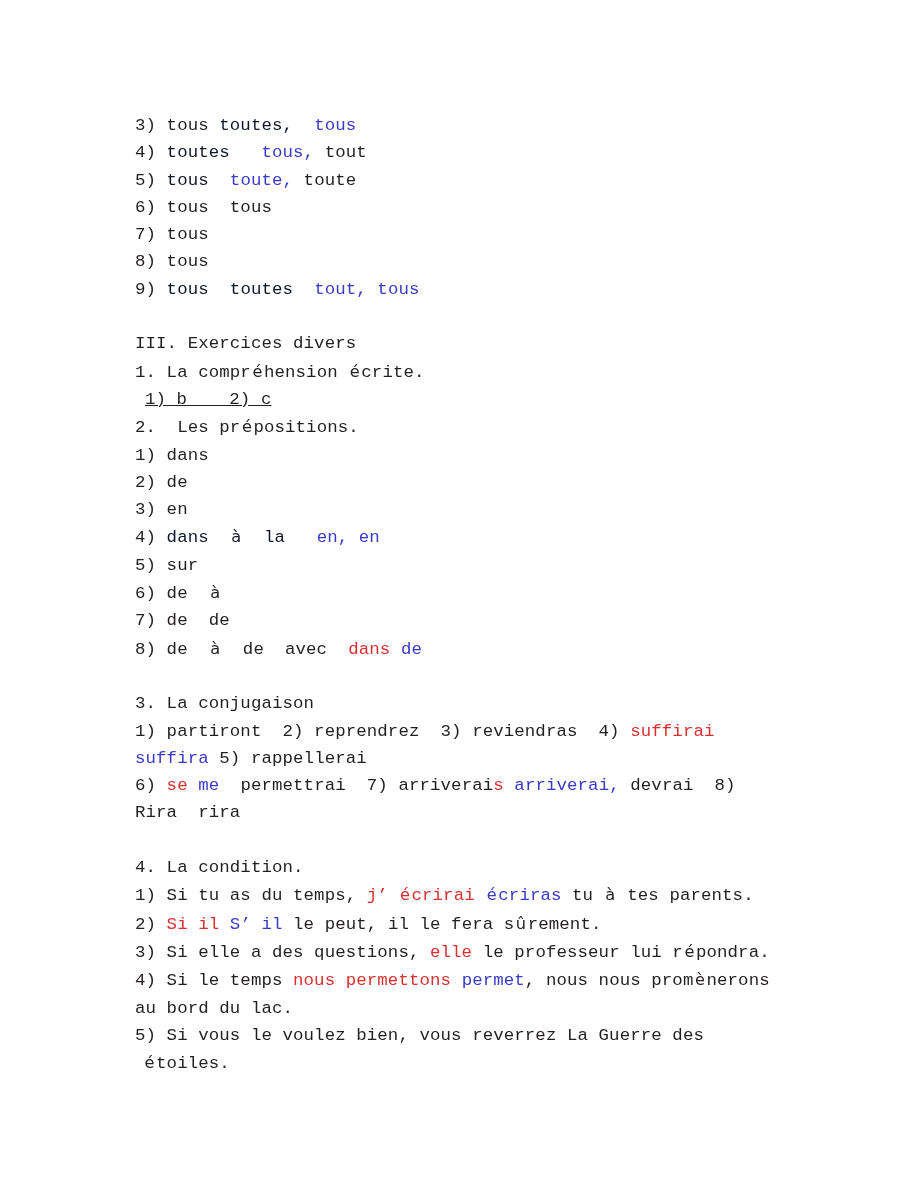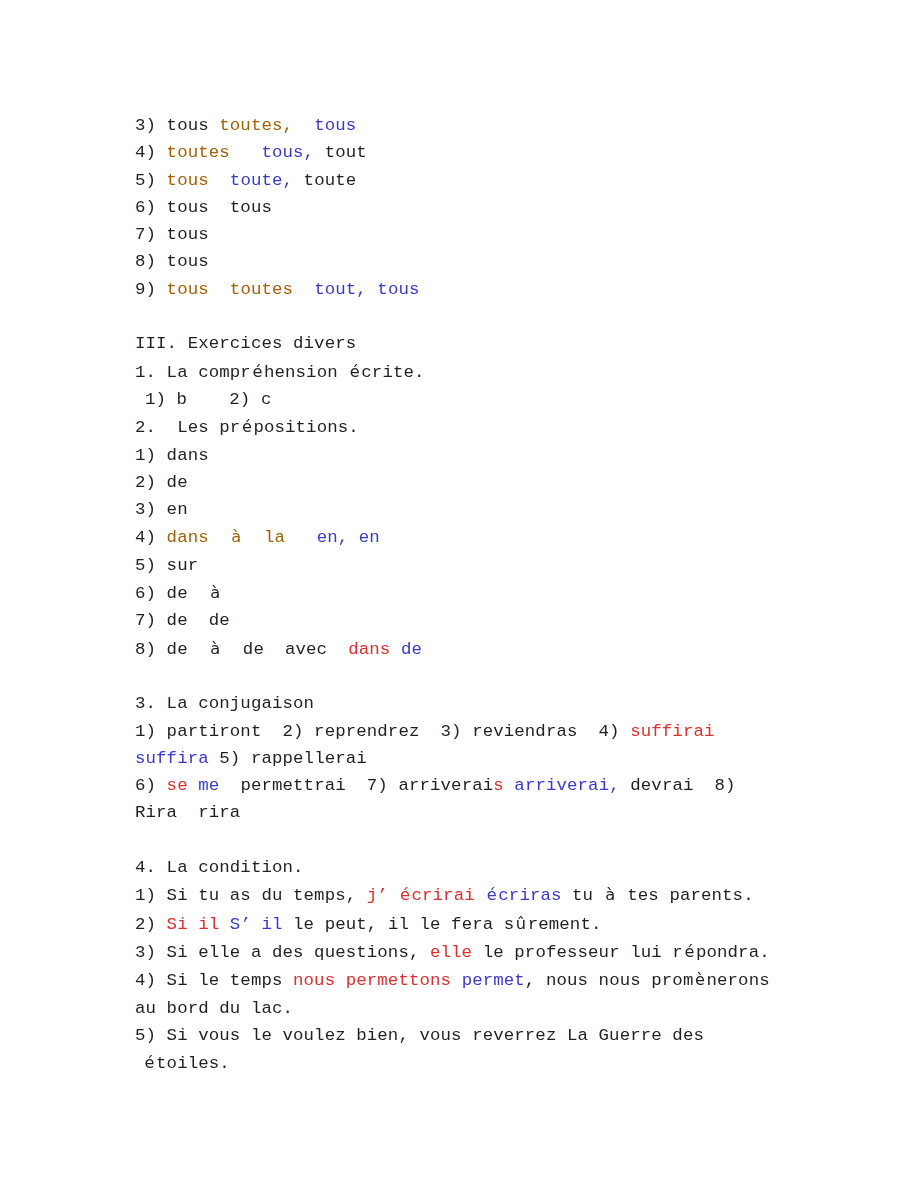--- a/index.html
+++ b/index.html
@@ -31,30 +31,30 @@
   .line {
     min-height: 27.3px;
     white-space: pre-wrap;
     word-spacing: 0px;
   }
   .blank {
     height: 27.3px;
   }
   
   .k { color: #231f20; }            
-  .o { color: #a16207; }            
+  .o { color: #0f172a; }            
   .r { color: #d93030; }            
   .b { color: #3a3ac8; }            
   
   .acc {
     font-family: "DejaVu Sans", sans-serif;
     font-size: 16.2px;
     padding: 0 1.5px;
   }
-  .ind1 { padding-left: 10px; }
+  .ind1 { padding-left: 10px; text-decoration: underline; }
   .ind2 { padding-left: 8px; }
 </style>
 </head>
 <body>
 
 <div class="page">
   <div class="doc" id="doc-root"><div class="block"><div class="line"><span class="k">3) tous </span><span class="o">toutes,</span><span class="k">  </span><span class="b">tous</span></div><div class="line"><span class="k">4) </span><span class="o">toutes</span><span class="k">   </span><span class="b">tous,</span><span class="k"> tout</span></div><div class="line"><span class="k">5) </span><span class="o">tous</span><span class="k">  </span><span class="b">toute,</span><span class="k"> toute</span></div><div class="line"><span class="k">6) tous  tous</span></div><div class="line"><span class="k">7) tous</span></div><div class="line"><span class="k">8) tous</span></div><div class="line"><span class="k">9) </span><span class="o">tous</span><span class="k">  </span><span class="o">toutes</span><span class="k">  </span><span class="b">tout, tous</span></div></div><div class="blank"></div><div class="block"><div class="line"><span class="k">III. Exercices divers</span></div><div class="line"><span class="k">1. La compr</span><span class="k acc">é</span><span class="k">hension </span><span class="k acc">é</span><span class="k">crite.</span></div><div class="line ind1"><span class="k">1) b    2) c</span></div><div class="line"><span class="k">2.  Les pr</span><span class="k acc">é</span><span class="k">positions.</span></div><div class="line"><span class="k">1) dans</span></div><div class="line"><span class="k">2) de</span></div><div class="line"><span class="k">3) en</span></div><div class="line"><span class="k">4) </span><span class="o">dans</span><span class="k">  </span><span class="o acc">à</span><span class="k">  </span><span class="o">la</span><span class="k">   </span><span class="b">en, en</span></div><div class="line"><span class="k">5) sur</span></div><div class="line"><span class="k">6) de  </span><span class="k acc">à</span></div><div class="line"><span class="k">7) de  de</span></div><div class="line"><span class="k">8) de  </span><span class="k acc">à</span><span class="k">  de  avec  </span><span class="r">dans</span><span class="k"> </span><span class="b">de</span></div></div><div class="blank"></div><div class="block"><div class="line"><span class="k">3. La conjugaison</span></div><div class="line"><span class="k">1) partiront  2) reprendrez  3) reviendras  4) </span><span class="r">suffirai</span></div><div class="line"><span class="b">suffira</span><span class="k"> 5) rappellerai</span></div><div class="line"><span class="k">6) </span><span class="r">se</span><span class="k"> </span><span class="b">me</span><span class="k">  permettrai  7) arriverai</span><span class="r">s</span><span class="k"> </span><span class="b">arriverai,</span><span class="k"> devrai  8)</span></div><div class="line"><span class="k">Rira  rira</span></div></div><div class="blank"></div><div class="block"><div class="line"><span class="k">4. La condition.</span></div><div class="line"><span class="k">1) Si tu as du temps, </span><span class="r">j’</span><span class="k"> </span><span class="r acc">é</span><span class="r">crirai</span><span class="k"> </span><span class="b acc">é</span><span class="b">criras</span><span class="k"> tu </span><span class="k acc">à</span><span class="k"> tes parents.</span></div><div class="line"><span class="k">2) </span><span class="r">Si il</span><span class="k"> </span><span class="b">S’ il</span><span class="k"> le peut, il le fera s</span><span class="k acc">û</span><span class="k">rement.</span></div><div class="line"><span class="k">3) Si elle a des questions, </span><span class="r">elle</span><span class="k"> le professeur lui r</span><span class="k acc">é</span><span class="k">pondra.</span></div><div class="line"><span class="k">4) Si le temps </span><span class="r">nous permettons</span><span class="k"> </span><span class="b">permet</span><span class="k">, nous nous prom</span><span class="k acc">è</span><span class="k">nerons</span></div><div class="line"><span class="k">au bord du lac.</span></div><div class="line"><span class="k">5) Si vous le voulez bien, vous reverrez La Guerre des</span></div><div class="line ind2"><span class="k acc">é</span><span class="k">toiles.</span></div></div></div>
 </div>
 
 </body></html>

